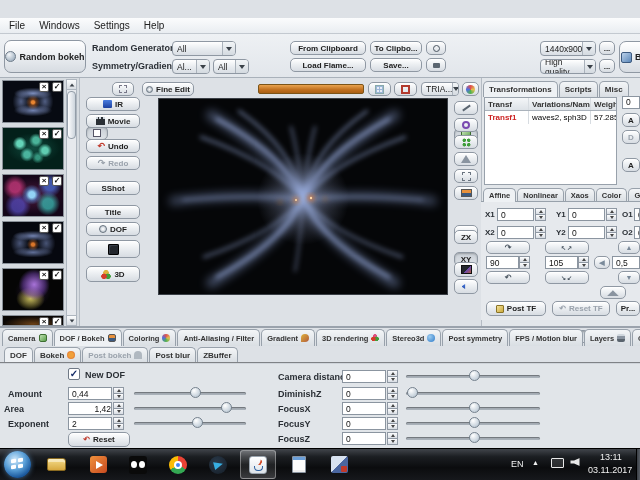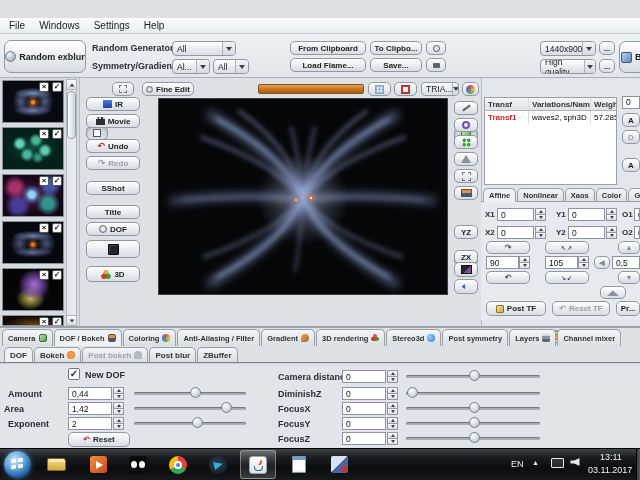--- a/index.html
+++ b/index.html
@@ -104,21 +104,21 @@
     <span class="menu-item">File</span>
     <span class="menu-item">Windows</span>
     <span class="menu-item">Settings</span>
     <span class="menu-item">Help</span>
   </div>
 
   <div class="abs toolbar"></div>
 
   <div class="btn" style="left:4px;top:40px;width:82px;height:33px;">
     <span class="ic" style="width:11px;height:11px;border-radius:50%;background:radial-gradient(circle at 35% 30%,#f4f7fa,#a9b8c6 70%);border:1px solid #6c7a88;"></span>
-    <span>Random exblur</span>
+    <span>Random bokeh</span>
   </div>
   <span class="lbl" style="left:92px;top:43px;">Random Generator</span>
   <div class="dd" style="left:172px;top:41px;width:64px;height:15px;">
     <span>All</span>
       <span class="arr">
         <i class="tri-d"></i>
       </span>
   </div>
   <span class="lbl" style="left:92px;top:61px;">Symmetry/Gradient</span>
   <div class="dd" style="left:172px;top:59px;width:38px;height:15px;">
@@ -381,32 +381,37 @@
   </div>
   <div class="btn sm" style="left:454px;top:186px;width:24px;height:14px;">
     <span class="ic" style="width:11px;height:8px;background:linear-gradient(#e8913c 45%,#3c5a80 45%);border:1px solid #555;"></span>
   </div>
   <div class="btn sm pressed" style="left:454px;top:208px;width:24px;height:14px;">
       <span>XY</span>
     </div>
   <div class="btn sm" style="left:454px;top:225px;width:24px;height:14px;">
       <span>YZ</span>
     </div>
-  <div class="btn sm" style="left:454px;top:250px;width:24px;height:14px;">
+  <div class="btn sm" style="left:454px;top:230px;width:24px;height:14px;">
       <span>ZX</span>
     </div>
   <div class="btn sm" style="left:454px;top:262px;width:24px;height:15px;">
     <span class="ic" style="width:11px;height:9px;background:linear-gradient(135deg,#23272d 55%,#6a4ab0 55%,#b05a3c);border:1px solid #111;"></span>
   </div>
   <div class="btn sm" style="left:454px;top:279px;width:24px;height:15px;">
     <span class="ic" style="width:9px;height:8px;background:linear-gradient(#4a7de0,#1c3f9e);clip-path:polygon(0 50%,40% 20%,40% 80%);border-radius:1px;"></span>
   </div>
 
   <div class="abs" style="left:481px;top:78px;width:159px;height:250px;background:#e2e6ea;border-left:1px solid #b5bcc4;"></div>
 
+  <div class="tabrow" style="left:483px;top:81px;height:16px;">
+    <span class="tab active" style="font-size:8px;">Transformations</span>
+    <span class="tab" style="font-size:8px;">Scripts</span>
+    <span class="tab" style="font-size:8px;">Misc</span>
+  </div>
 
   <div class="ttable">
     <div class="trow head">
       <span class="tc1">Transf</span>
       <span class="tc2">Variations/Name</span>
       <span class="tc3">Weight</span>
     </div>
     <div class="trow">
       <span class="tc1" style="color:#cc2222;font-weight:bold;">Transf1</span>
       <span class="tc2">waves2, sph3D</span>
@@ -547,20 +552,23 @@
         <span class="ticon" style="background:radial-gradient(circle at 30% 60%,#d43c2a 0 2px,transparent 2.5px),radial-gradient(circle at 70% 60%,#3f9e3a 0 2px,transparent 2.5px),radial-gradient(circle at 50% 30%,#e05080 0 2px,transparent 2.5px);"></span>
       </span>
     <span class="tab">
         <span>Stereo3d</span>
         <span class="ticon" style="border-radius:50%;background:radial-gradient(circle at 35% 35%,#9ecdf0,#2c7ac9);"></span>
       </span>
     <span class="tab">
         <span>Post symmetry</span>
       </span>
     <span class="tab">
+        <span>FPS / Motion blur</span>
+      </span>
+    <span class="tab">
         <span>Layers</span>
         <span class="ticon" style="background:linear-gradient(#cfd6dd 30%,#8a94a0 30% 60%,#5a646e 60%);"></span>
       </span>
     <span class="tab">
         <span>Channel mixer</span>
       </span>
 
   </div>
 
   <div class="abs" style="left:0;top:346px;width:640px;height:17px;background:#dde1e6;"></div>
@@ -587,21 +595,21 @@
   <input class="field" style="left: 68px; top: 387px; width: 44px;" readonly="" value="0,44">
   <span class="spin" style="left:113px;top:387px;">
       <i class="u"></i>
       <i class="d"></i>
     </span>
   <div class="slider" style="left:134px;top:392px;width:112px;">
       <span class="thumb" style="left:50%;"></span>
     </div>
 
   <span class="lbl" style="left:4px;top:404px;">Area</span>
-  <input class="field" style="left: 68px; top: 402px; width: 44px;" readonly="" value="1,42">
+  <input class="field" style="left: 68px; top: 402px; width: 44px; text-align: right;" readonly="" value="1,42">
   <span class="spin" style="left:113px;top:402px;">
       <i class="u"></i>
       <i class="d"></i>
     </span>
   <div class="slider" style="left:134px;top:407px;width:112px;">
       <span class="thumb" style="left:78%;"></span>
     </div>
 
   <span class="lbl" style="left:8px;top:419px;">Exponent</span>
   <input class="field" style="left: 68px; top: 417px; width: 44px;" readonly="" value="2">

